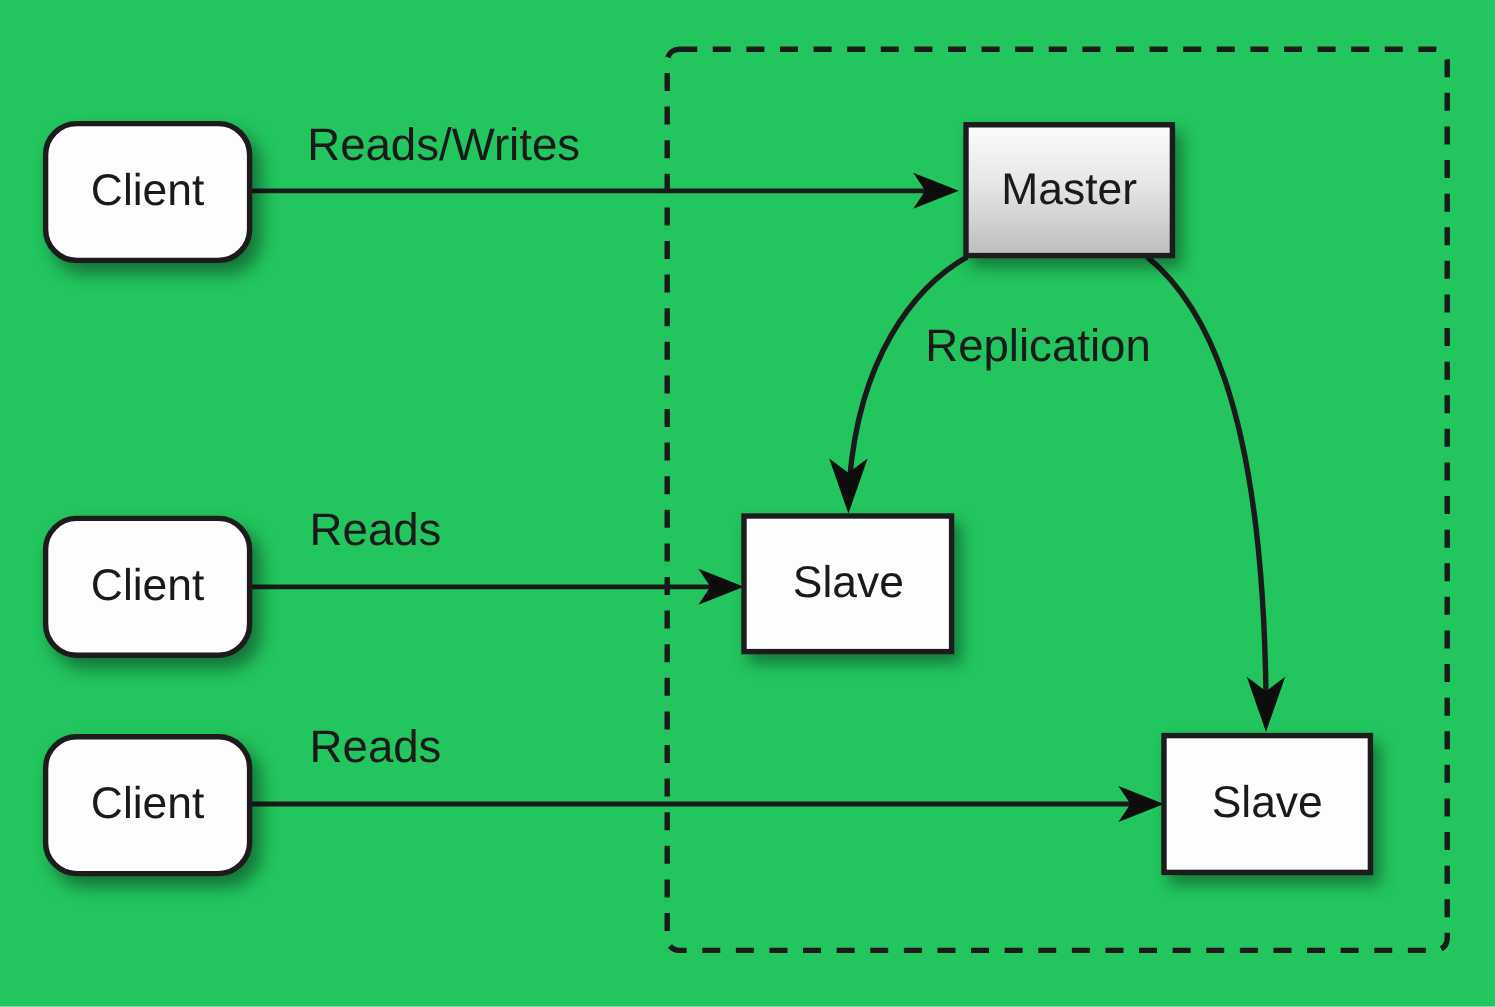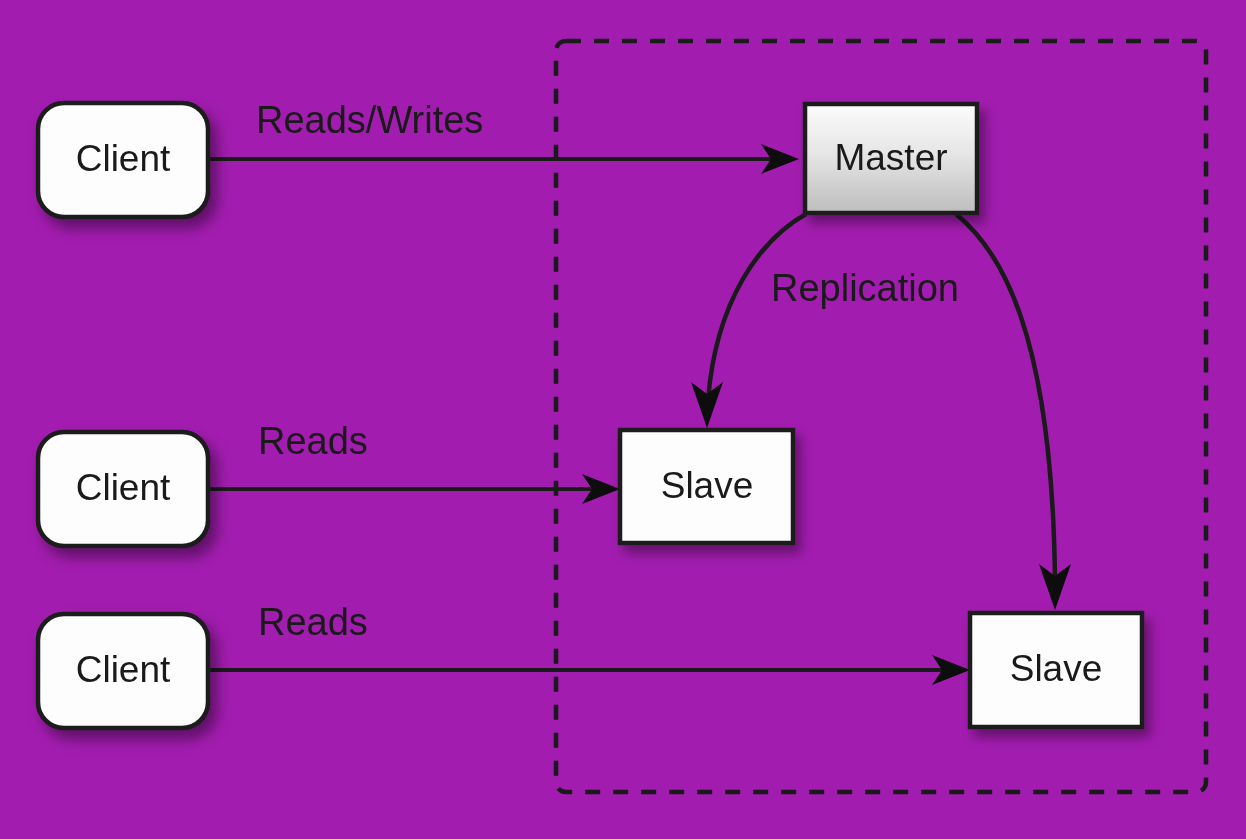--- a/index.html
+++ b/index.html
@@ -7,21 +7,21 @@
     padding: 0;
     background: #ffffff;
   }
   body {
     font-family: "Liberation Sans", sans-serif;
   }
   #diagram-root {
     position: relative;
     width: 1246px;
     height: 839px;
-    background: #a21caf;
+    background: #22c55e;
     overflow: hidden;
   }
   #diagram-svg {
     position: absolute;
     top: 0;
     left: 0;
     width: 1246px;
     height: 839px;
   }
   .node-label {

